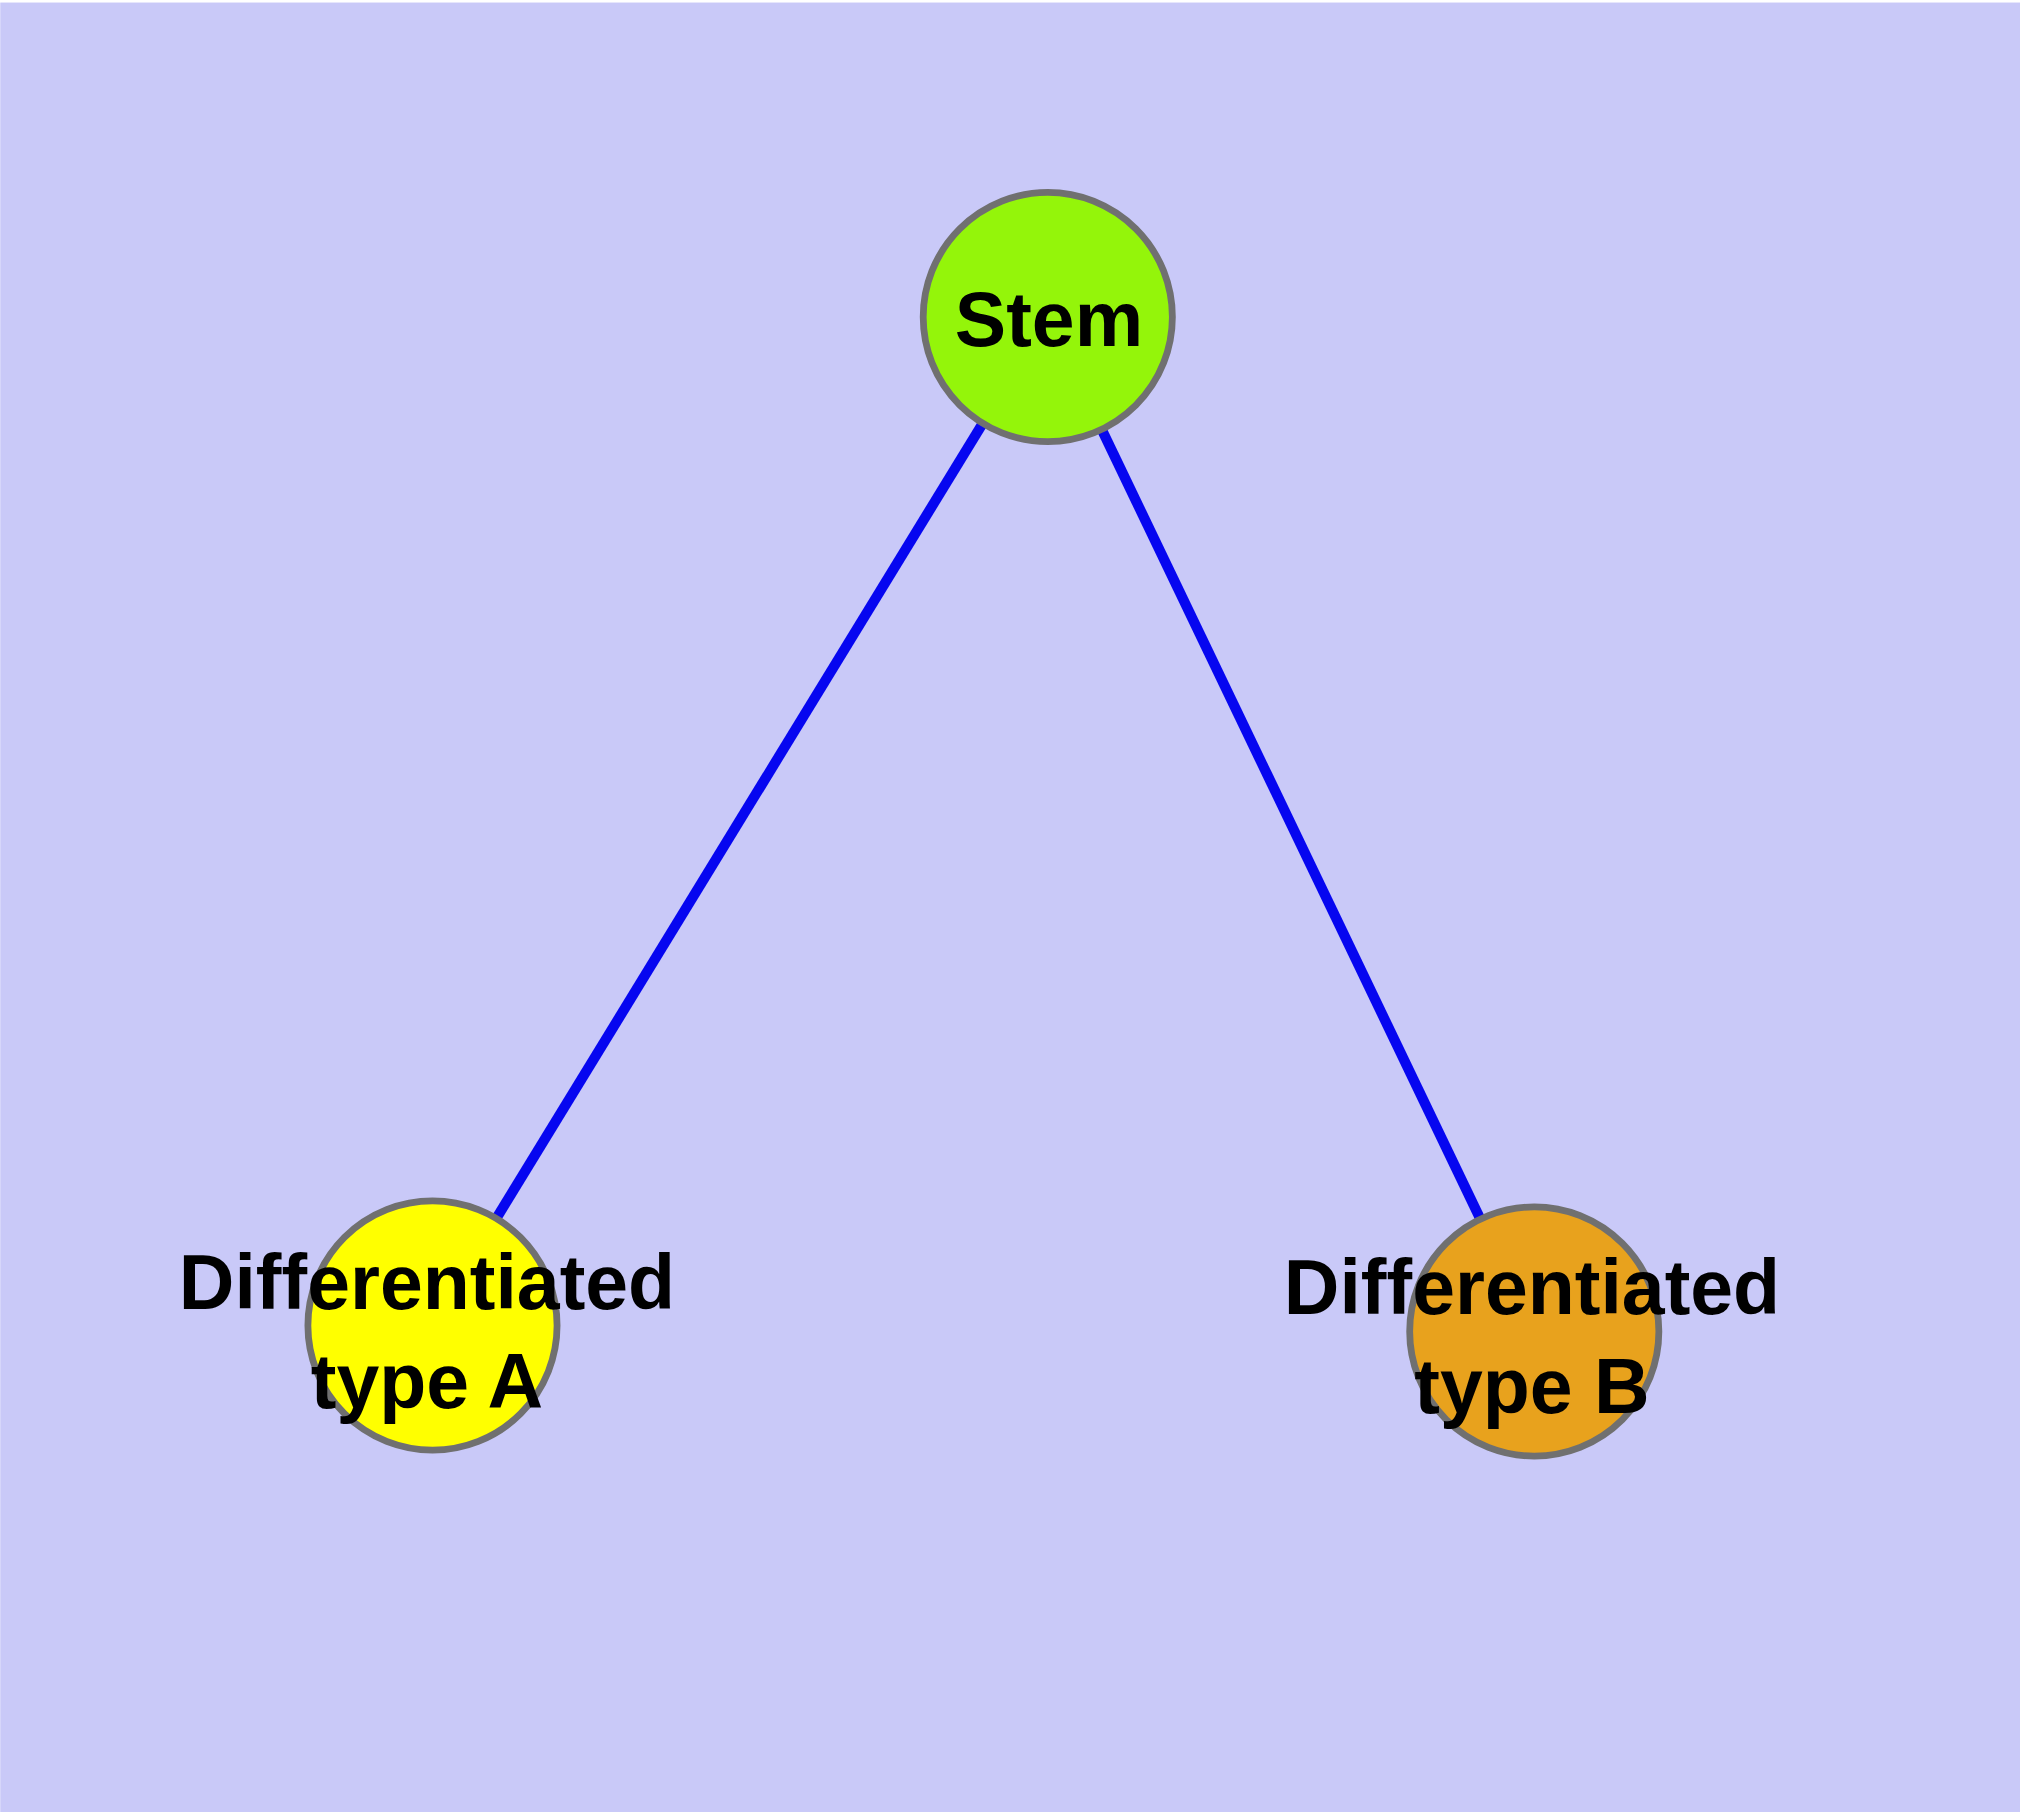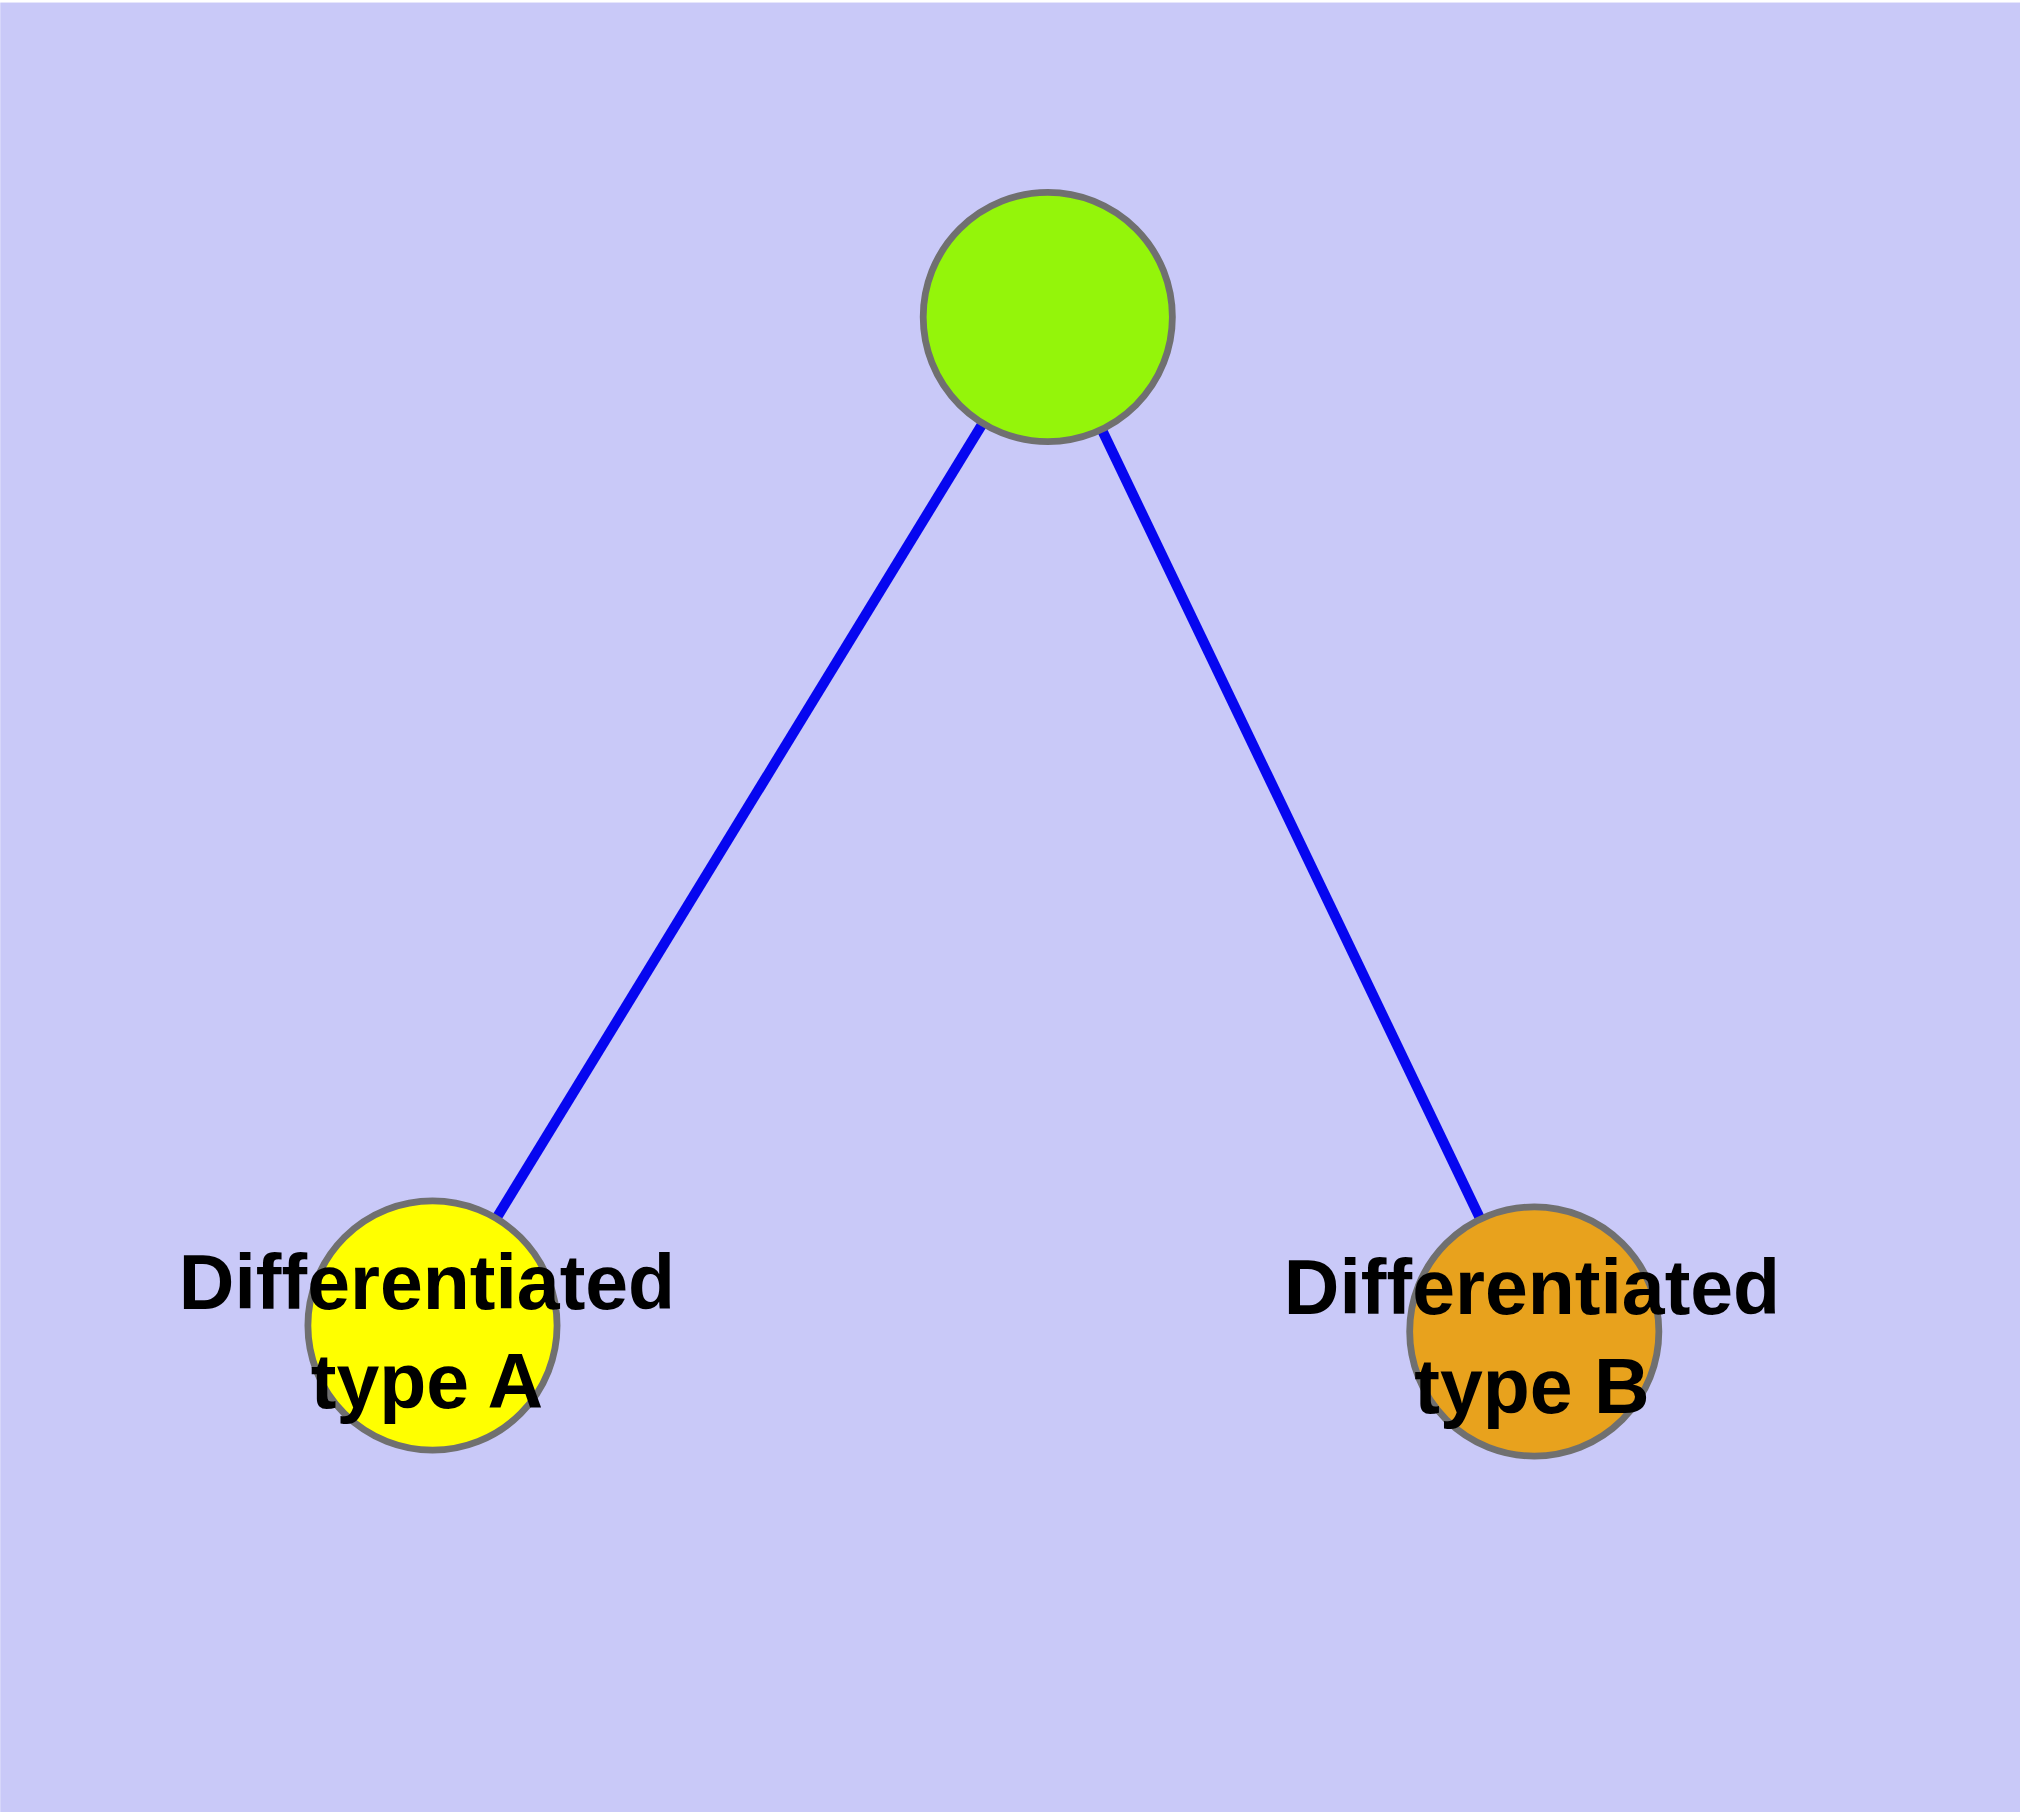--- a/index.html
+++ b/index.html
@@ -48,20 +48,21 @@
 
     <line x1="1236" y1="374" x2="1810" y2="1571" stroke-width="12" stroke="#0606f0"></line>
 
     <circle cx="1236" cy="374" r="147" stroke-width="8" fill="#94f50a" stroke="#707070"></circle>
 
     <circle cx="510" cy="1564" r="147" stroke-width="8" fill="#ffff00" stroke="#707070"></circle>
 
     <circle cx="1810" cy="1571" r="147" stroke-width="8" fill="#e8a21d" stroke="#707070"></circle>
   </svg>
 
+  <div class="node-label label-stem">Stem</div>
 
   <div class="node-label label-type-a">Differentiated
 type A</div>
 
   <div class="node-label label-type-b">Differentiated
 type B</div>
 
 </div>
 
 

